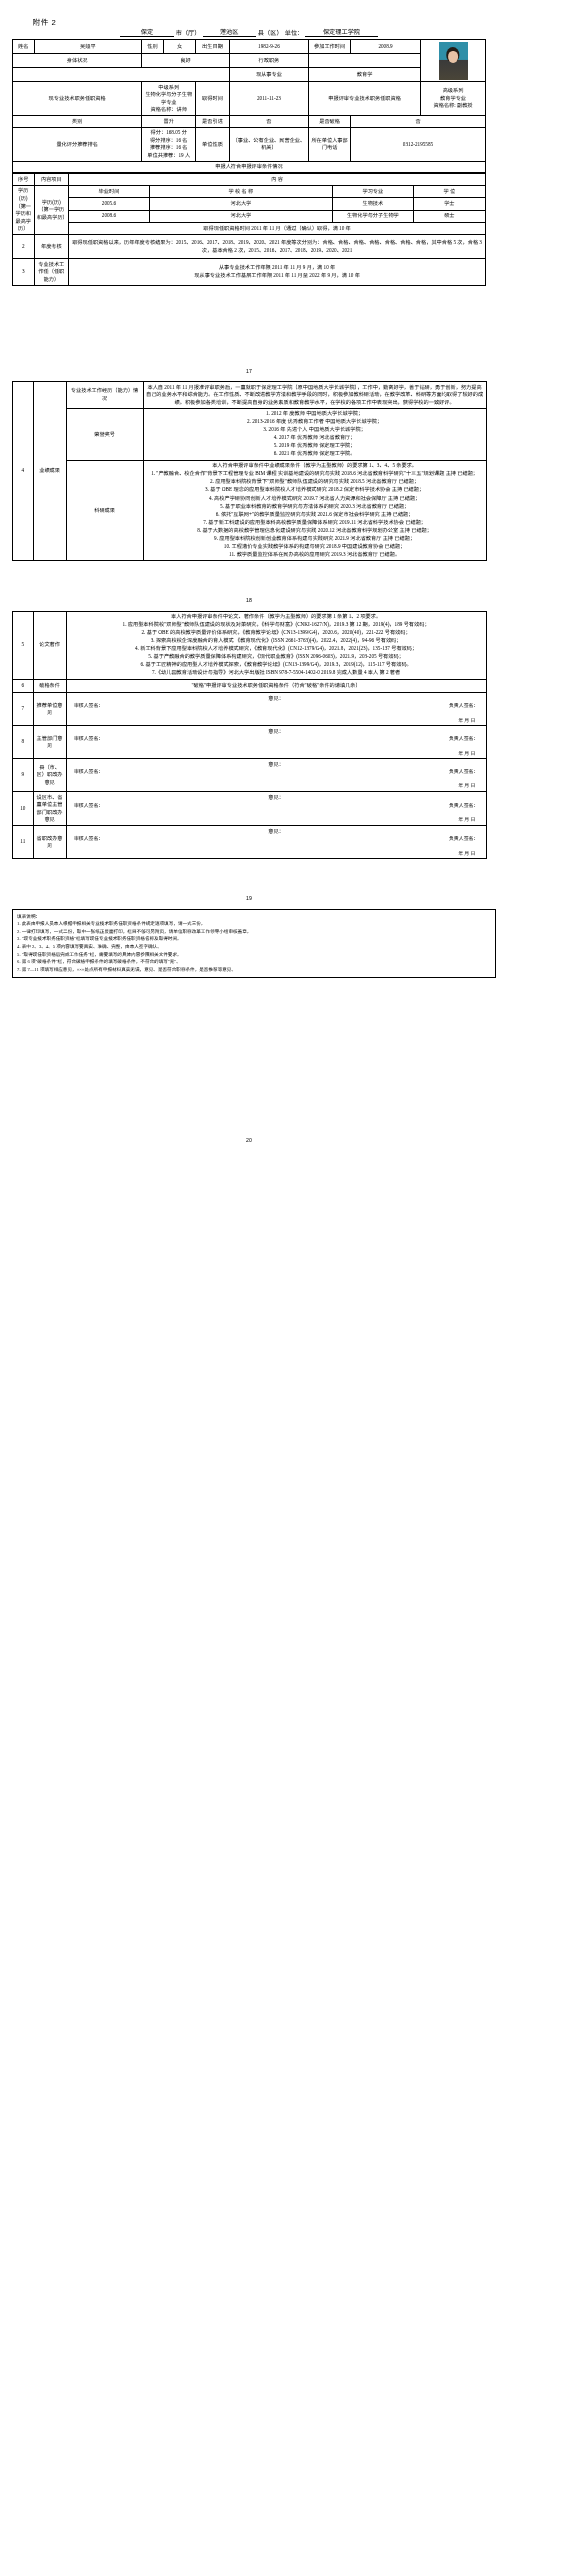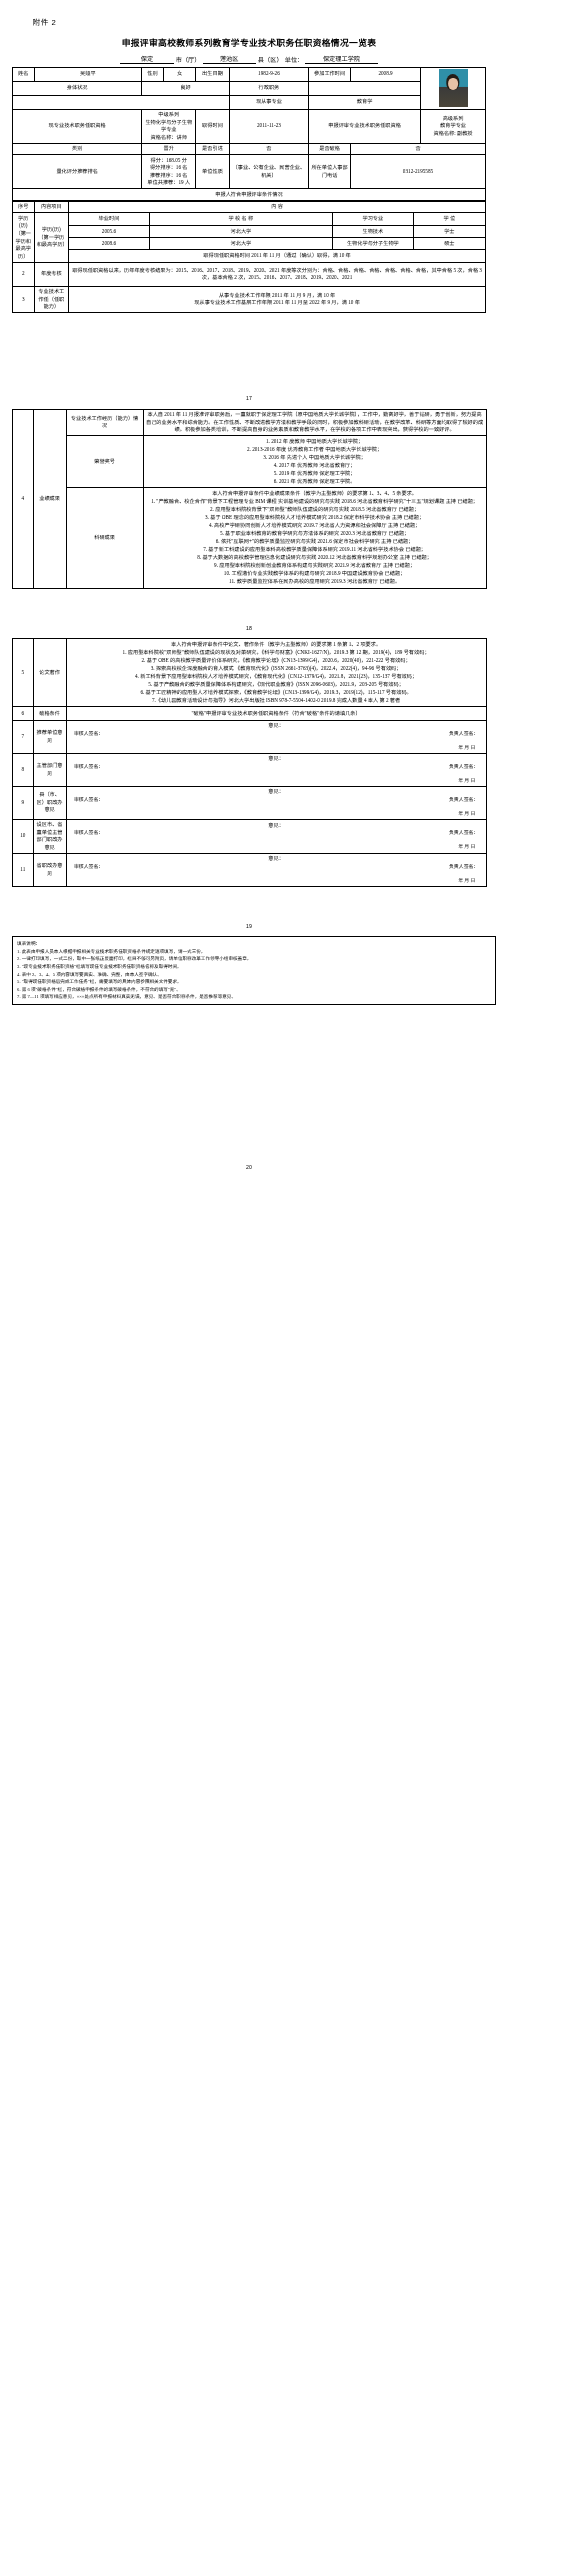--- a/index.html
+++ b/index.html
@@ -161,21 +161,20 @@
 </style>
 </head>
 <body>
 
 <div class="page">
 
   <div class="sheet">
 
     <div class="attach-no">附件 2</div>
 
-    <div class="doc-title">申报评审高校教师系列教育学专业技术职务任职资格情况一览表</div>
 
     <div class="unit-line">
       <span class="ul-fill">保定</span>
       <span class="ul-lab">市（厅）</span>
       <span class="ul-fill">莲池区</span>
       <span class="ul-lab">县（区）</span>
       <span class="ul-lab">单位：</span>
       <span class="ul-fill wide">保定理工学院</span>
     </div>
 

